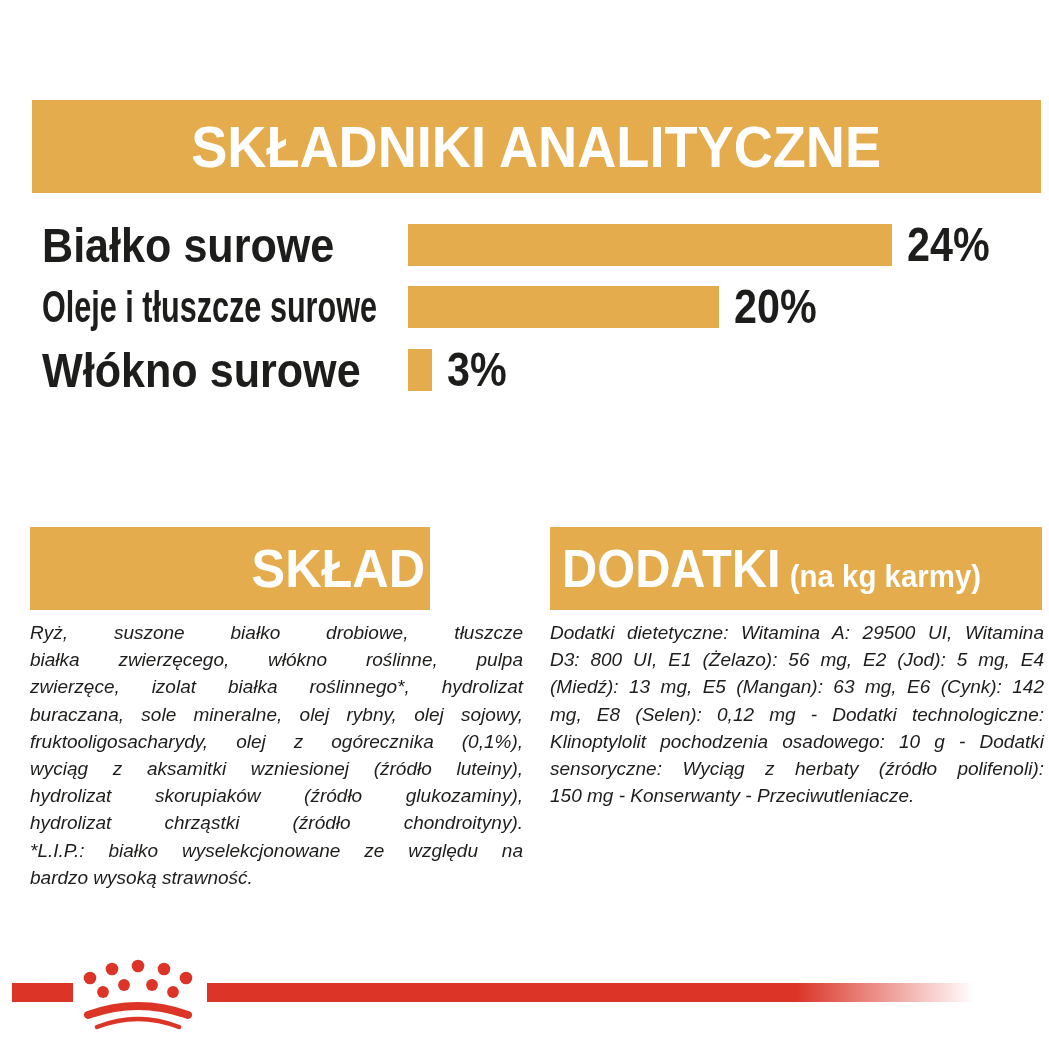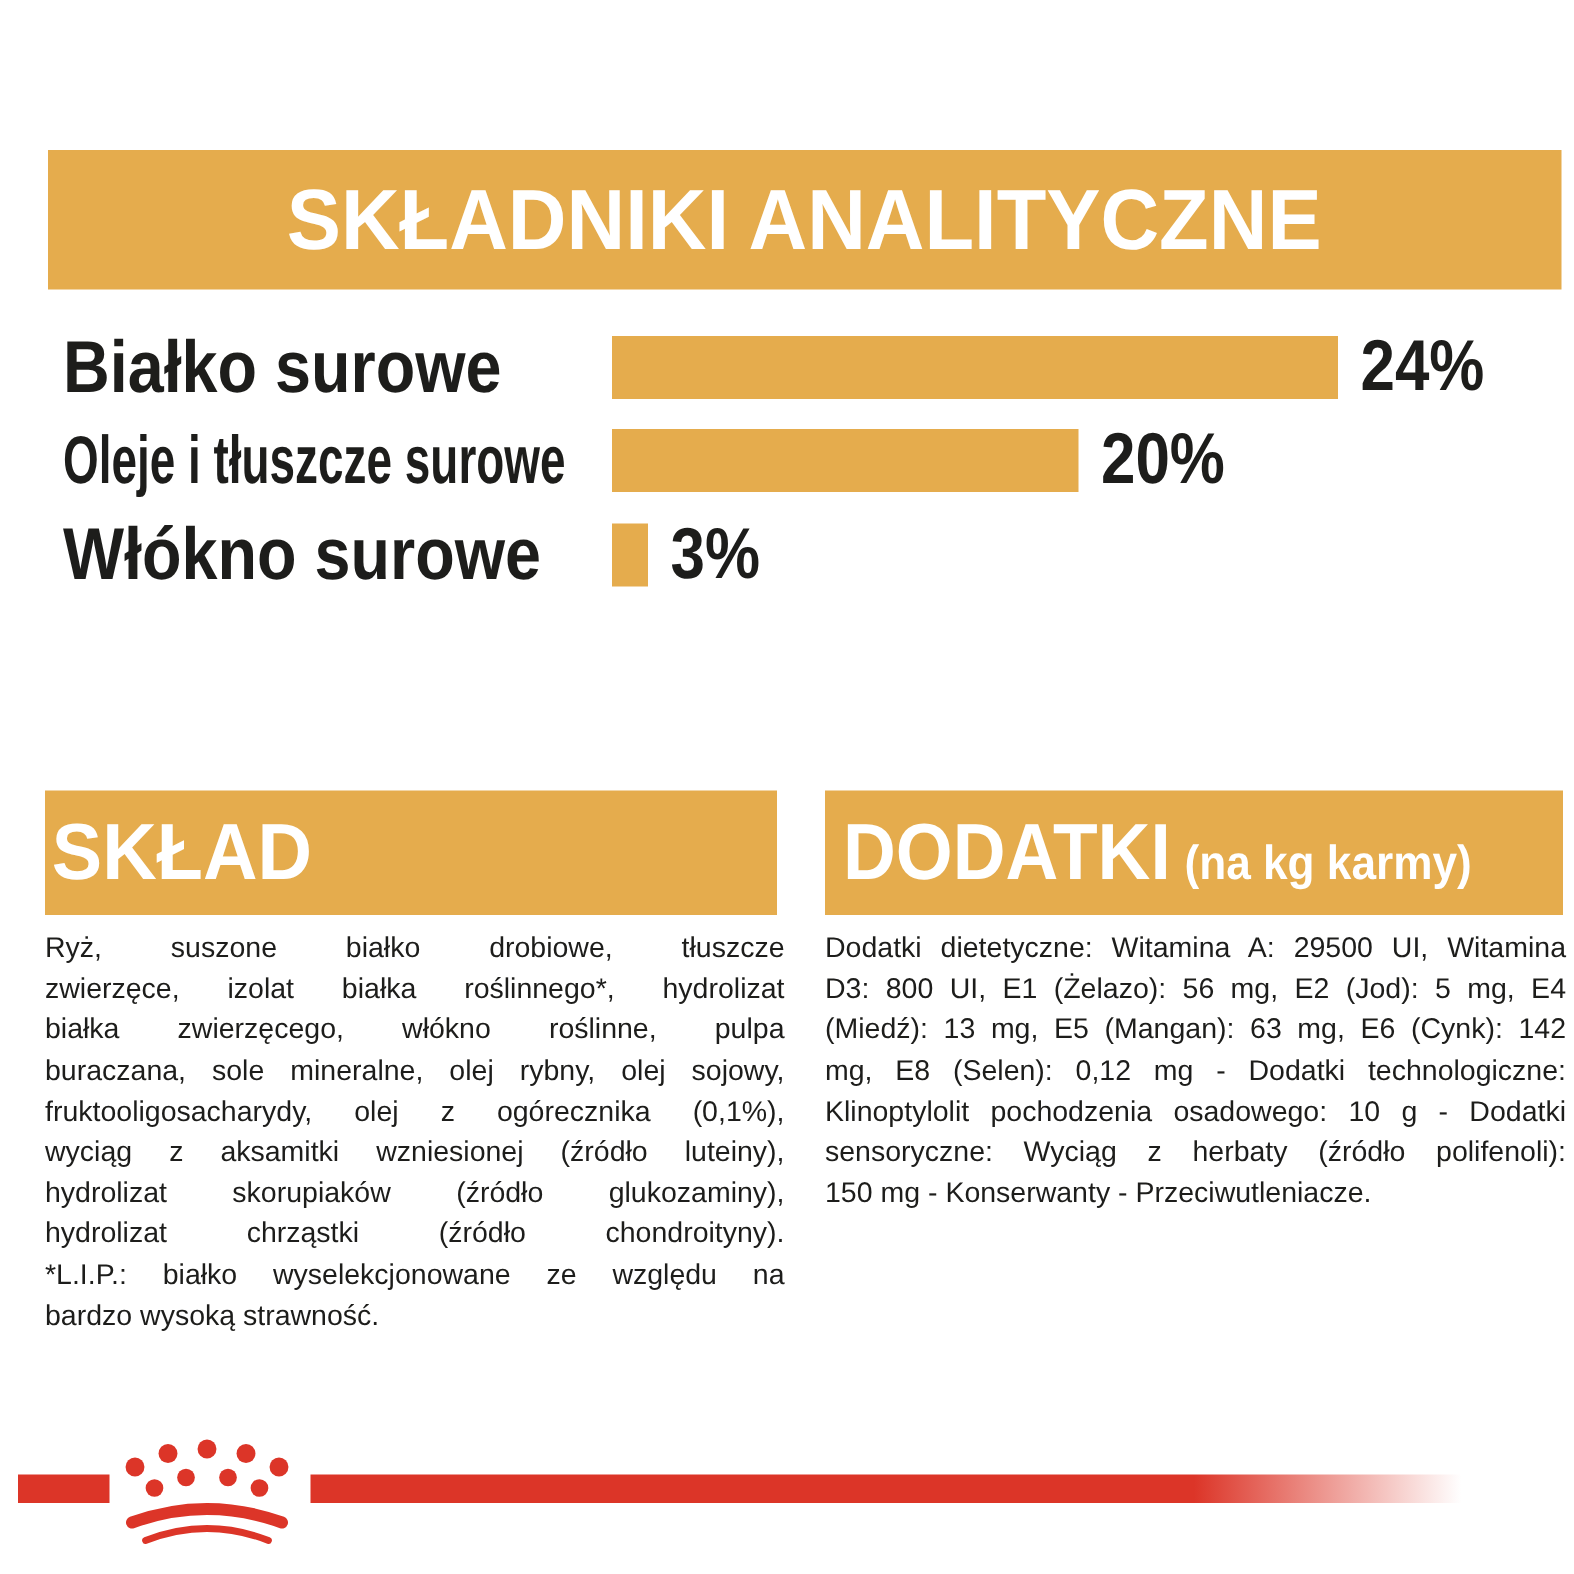--- a/index.html
+++ b/index.html
@@ -28,32 +28,32 @@
   .bar{height:42px;background:#E5AC4D;}
   .bar-value{
     margin-left:15px;font-weight:700;font-size:48px;line-height:46px;color:#1d1d1b;
     transform:scaleX(0.86);transform-origin:left center;white-space:nowrap;
   }
   
   .section-header{
     position:absolute;top:527px;height:83px;background:#E5AC4D;color:#ffffff;
     display:flex;align-items:center;
   }
-  .sklad-header{left:18px;width:488px;justify-content:flex-start;}
+  .sklad-header{left:18px;width:400px;justify-content:flex-end;}
   .sklad-title{font-weight:700;font-size:53px;transform:scaleX(0.95);white-space:nowrap;}
   .dodatki-header{left:538px;width:492px;justify-content:flex-start;padding-left:12px;box-sizing:border-box;overflow:visible;}
   .dodatki-title{font-weight:700;font-size:53px;white-space:nowrap;transform:scaleX(0.92);transform-origin:left center;}
   .dodatki-suffix{font-weight:700;font-size:32px;margin-left:10px;}
   
   .textblock{
     position:absolute;top:619px;font-size:19px;line-height:27.2px;color:#1d1d1b;
   }
   .sklad-text{left:18px;width:493px;}
   .dodatki-text{left:538px;width:494px;}
-  .jline{text-align:justify;text-align-last:justify;white-space:nowrap;}
+  .jline{text-align:justify;text-align-last:justify;white-space:nowrap;font-style:italic;}
   .jline:last-child{text-align-last:left;}
   
   .band-left{position:absolute;left:0;top:983px;width:61px;height:19px;background:#DC3528;}
   .band-main{
     position:absolute;left:195px;top:983px;width:775px;height:19px;
     background:linear-gradient(to right,#DC3528 0%,#DC3528 76%,rgba(220,53,40,0) 99%);
   }
   .crown{position:absolute;left:60px;top:958px;}
 </style>
 </head>
@@ -91,22 +91,22 @@
       </div>
     </div>
 
   </div>
 
   <div class="section-header sklad-header">
     <div class="sklad-title">SKŁAD</div>
   </div>
   <div class="textblock sklad-text">
       <div class="jline">Ryż, suszone białko drobiowe, tłuszcze</div>
+      <div class="jline">białka zwierzęcego, włókno roślinne, pulpa</div>
       <div class="jline">zwierzęce, izolat białka roślinnego*, hydrolizat</div>
-      <div class="jline">białka zwierzęcego, włókno roślinne, pulpa</div>
       <div class="jline">buraczana, sole mineralne, olej rybny, olej sojowy,</div>
       <div class="jline">fruktooligosacharydy, olej z ogórecznika (0,1%),</div>
       <div class="jline">wyciąg z aksamitki wzniesionej (źródło luteiny),</div>
       <div class="jline">hydrolizat skorupiaków (źródło glukozaminy),</div>
       <div class="jline">hydrolizat chrząstki (źródło chondroityny).</div>
       <div class="jline">*L.I.P.: białko wyselekcjonowane ze względu na</div>
       <div class="jline">bardzo wysoką strawność.</div>
     </div>
 
   <div class="section-header dodatki-header">

